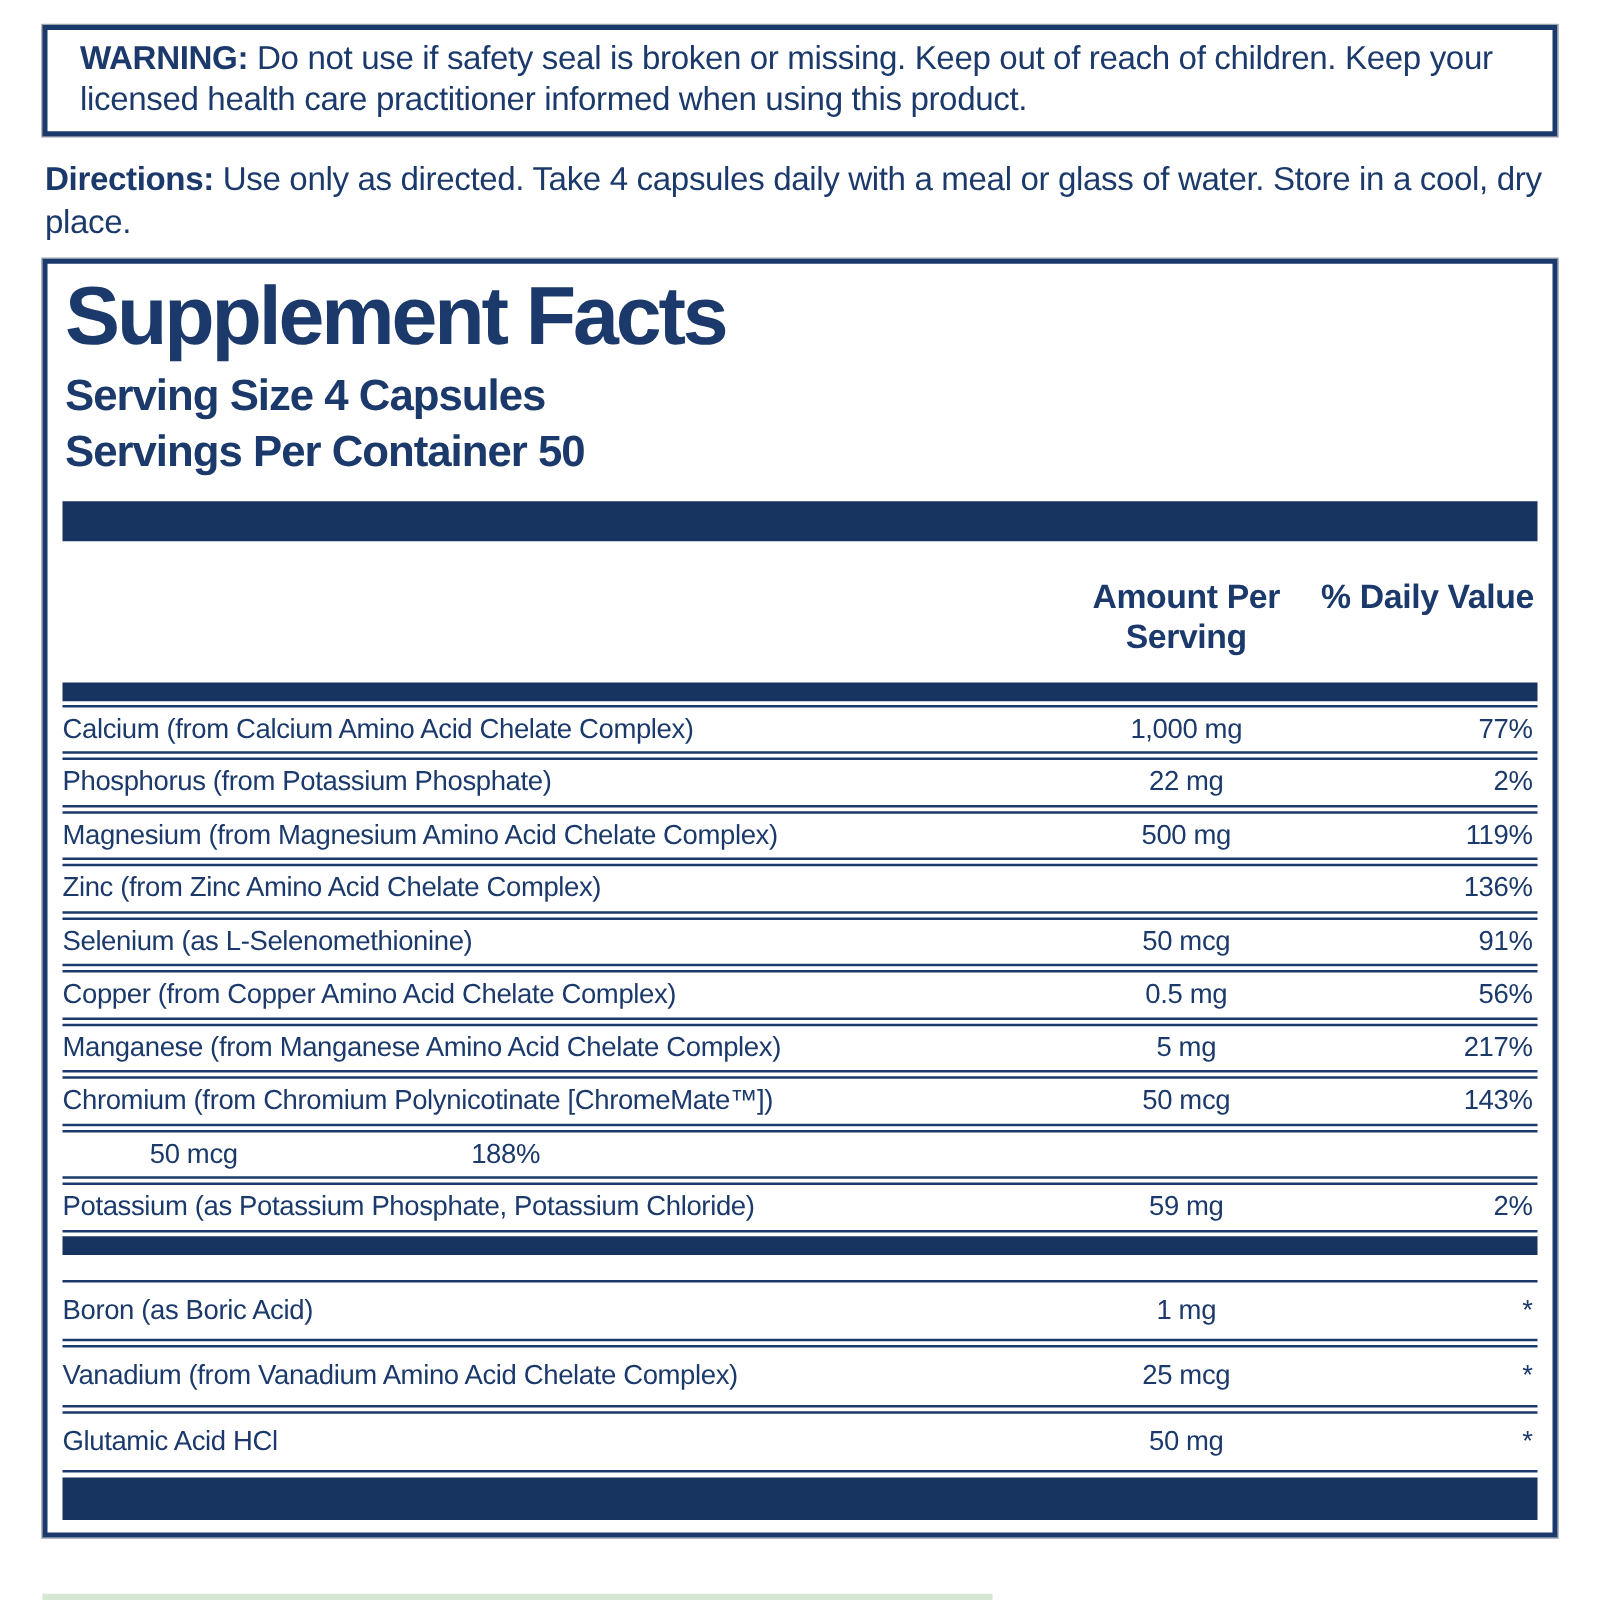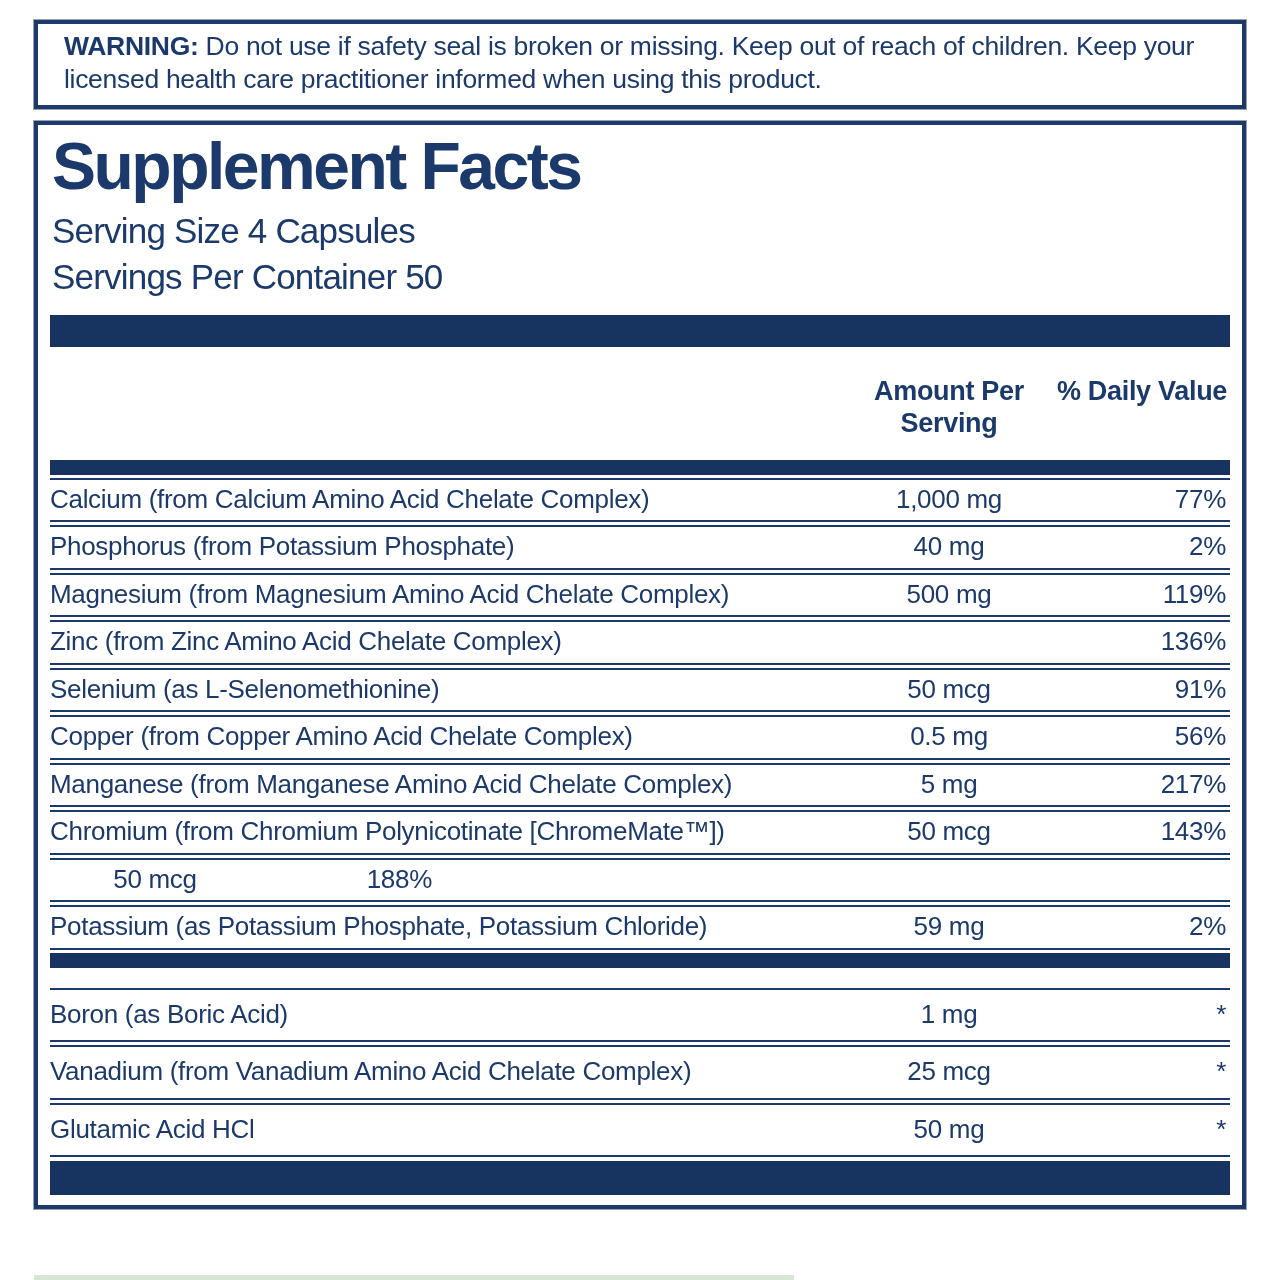--- a/index.html
+++ b/index.html
@@ -48,21 +48,21 @@
   }
   .facts-title {
     font-size: 66px;
     font-weight: bold;
     letter-spacing: -2.5px;
     line-height: 1.02;
     margin: 2px 0 8px 2px;
   }
   .serving-line {
     font-size: 35px;
-    font-weight: normal;
+    font-weight: bold;
     letter-spacing: -0.8px;
     line-height: 1.3;
     margin-left: 2px;
   }
   .bar { background: var(--bar); width: 100%; }
   .bar-1 { height: 32px; margin-top: 16px; }
   .bar-2 { height: 15px; margin-top: 10px; }
   .bar-3 { height: 15px; margin-top: 3px; }
   .bar-4 { height: 34px; margin-top: 4px; }
 
@@ -79,21 +79,21 @@
   .th-amount { width: 210px; text-align: center; }
   .th-dv { width: 176px; text-align: center; }
 
   .rows { display: flex; flex-direction: column; gap: 3px; }
   .row {
     display: flex;
     align-items: baseline;
     border-top: 2px solid var(--navy);
     border-bottom: 2px solid var(--navy);
     padding: 3px 0 5px;
-    font-size: 26px;
+    font-size: 22px;
     letter-spacing: -0.3px;
     line-height: 1.25;
   }
   .fn-rows .row { padding: 8px 0 10px; }
   .col-name { flex: 1; }
   .col-amount { width: 210px; text-align: center; white-space: nowrap; }
   .col-dv { width: 176px; text-align: right; padding-right: 4px; white-space: nowrap; }
 
   .green-strip {
     position: absolute;
@@ -107,20 +107,24 @@
 </head>
 <body>
 
 <div class="page">
 
   <div class="warning-box">
     <span class="lbl">WARNING:</span>
     <span>Do not use if safety seal is broken or missing. Keep out of reach of children. Keep your licensed health care practitioner informed when using this product.</span>
   </div>
 
+  <div class="directions">
+    <span class="lbl">Directions:</span>
+    <span>Use only as directed. Take 4 capsules daily with a meal or glass of water. Store in a cool, dry place.</span>
+  </div>
 
   <div class="facts-box">
     <div class="facts-title">Supplement Facts</div>
     <div class="serving-line">Serving Size 4 Capsules</div>
     <div class="serving-line">Servings Per Container 50</div>
 
     <div class="bar bar-1"></div>
 
     <div class="header-row">
       <div class="hdr-spacer"></div>
@@ -131,21 +135,21 @@
     <div class="bar bar-2"></div>
 
     <div class="rows" style="margin-top:3px">
       <div class="row">
         <div class="col-name">Calcium (from Calcium Amino Acid Chelate Complex)</div>
         <div class="col-amount">1,000 mg</div>
         <div class="col-dv">77%</div>
       </div>
       <div class="row">
         <div class="col-name">Phosphorus (from Potassium Phosphate)</div>
-        <div class="col-amount">40 mg</div>
+        <div class="col-amount">22 mg</div>
         <div class="col-dv">2%</div>
       </div>
       <div class="row">
         <div class="col-name">Magnesium (from Magnesium Amino Acid Chelate Complex)</div>
         <div class="col-amount">500 mg</div>
         <div class="col-dv">119%</div>
       </div>
       <div class="row">
         <div class="col-name">Zinc (from Zinc Amino Acid Chelate Complex)</div>
         <div class="col-dv">136%</div>

